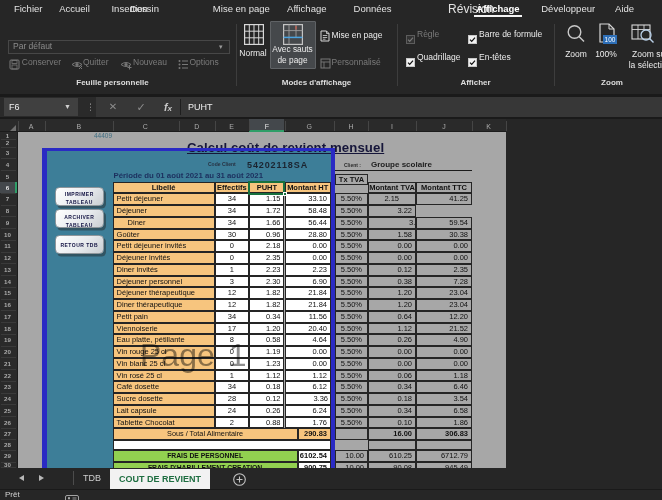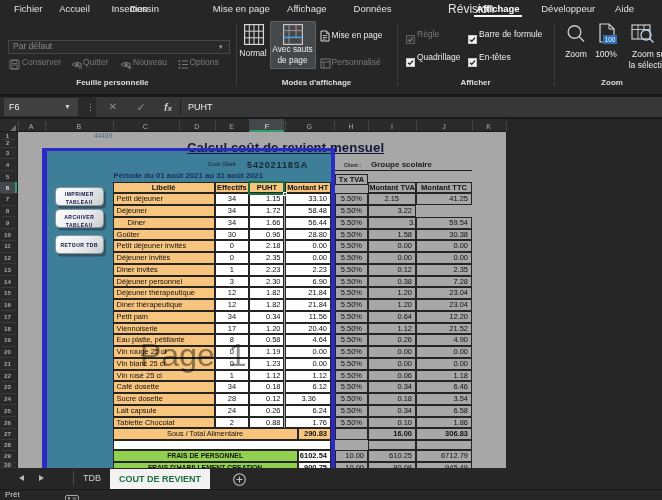--- a/index.html
+++ b/index.html
@@ -357,21 +357,21 @@
 <div class="a" style="left:112.6px;top:381.4px;width:102.0px;height:11.75px;background:#f7c57e;border:0.75px solid #252525;box-sizing:border-box;text-align:left;padding-left:3px;font-size:7.5px;color:#111;line-height:10.75px;white-space:nowrap;overflow:hidden;">Café dosette</div>
 <div class="a" style="left:214.6px;top:381.4px;width:34.599999999999994px;height:11.75px;background:#fff;border:0.75px solid #252525;box-sizing:border-box;text-align:center;font-size:7.5px;color:#111;line-height:10.75px;white-space:nowrap;overflow:hidden;">34</div>
 <div class="a" style="left:249.2px;top:381.4px;width:35.30000000000001px;height:11.75px;background:#fff;border:0.75px solid #252525;box-sizing:border-box;text-align:right;padding-right:3px;font-size:7.5px;color:#111;line-height:10.75px;white-space:nowrap;overflow:hidden;">0.18</div>
 <div class="a" style="left:284.5px;top:381.4px;width:46.5px;height:11.75px;background:#fff;border:0.75px solid #252525;box-sizing:border-box;text-align:right;padding-right:3px;font-size:7.5px;color:#111;line-height:10.75px;white-space:nowrap;overflow:hidden;">6.12</div>
 <div class="a" style="left:335.0px;top:381.4px;width:33.0px;height:11.75px;background:#a7a7a7;border:0.75px solid #252525;box-sizing:border-box;text-align:right;padding-right:5px;font-size:7.5px;color:#111;line-height:10.75px;white-space:nowrap;overflow:hidden;">5.50%</div>
 <div class="a" style="left:368.0px;top:381.4px;width:48.0px;height:11.75px;background:#a7a7a7;border:0.75px solid #252525;box-sizing:border-box;text-align:right;padding-right:3px;font-size:7.5px;color:#111;line-height:10.75px;white-space:nowrap;overflow:hidden;">0.34</div>
 <div class="a" style="left:416.0px;top:381.4px;width:56.0px;height:11.75px;background:#a7a7a7;border:0.75px solid #252525;box-sizing:border-box;text-align:right;padding-right:3px;font-size:7.5px;color:#111;line-height:10.75px;white-space:nowrap;overflow:hidden;">6.46</div>
 <div class="a" style="left:112.6px;top:393.15px;width:102.0px;height:11.75px;background:#f7c57e;border:0.75px solid #252525;box-sizing:border-box;text-align:left;padding-left:3px;font-size:7.5px;color:#111;line-height:10.75px;white-space:nowrap;overflow:hidden;">Sucre dosette</div>
 <div class="a" style="left:214.6px;top:393.15px;width:34.599999999999994px;height:11.75px;background:#fff;border:0.75px solid #252525;box-sizing:border-box;text-align:center;font-size:7.5px;color:#111;line-height:10.75px;white-space:nowrap;overflow:hidden;">28</div>
 <div class="a" style="left:249.2px;top:393.15px;width:35.30000000000001px;height:11.75px;background:#fff;border:0.75px solid #252525;box-sizing:border-box;text-align:right;padding-right:3px;font-size:7.5px;color:#111;line-height:10.75px;white-space:nowrap;overflow:hidden;">0.12</div>
-<div class="a" style="left:284.5px;top:393.15px;width:46.5px;height:11.75px;background:#fff;border:0.75px solid #252525;box-sizing:border-box;text-align:right;padding-right:14px;font-size:7.5px;color:#111;line-height:10.75px;white-space:nowrap;overflow:hidden;">3.36</div>
+<div class="a" style="left:284.5px;top:393.15px;width:46.5px;height:11.75px;background:#fff;border:0.75px solid #252525;box-sizing:border-box;text-align:right;padding-right:2px;font-size:7.5px;color:#111;line-height:10.75px;white-space:nowrap;overflow:hidden;">3.36</div>
 <div class="a" style="left:335.0px;top:393.15px;width:33.0px;height:11.75px;background:#a7a7a7;border:0.75px solid #252525;box-sizing:border-box;text-align:right;padding-right:5px;font-size:7.5px;color:#111;line-height:10.75px;white-space:nowrap;overflow:hidden;">5.50%</div>
 <div class="a" style="left:368.0px;top:393.15px;width:48.0px;height:11.75px;background:#a7a7a7;border:0.75px solid #252525;box-sizing:border-box;text-align:right;padding-right:3px;font-size:7.5px;color:#111;line-height:10.75px;white-space:nowrap;overflow:hidden;">0.18</div>
 <div class="a" style="left:416.0px;top:393.15px;width:56.0px;height:11.75px;background:#a7a7a7;border:0.75px solid #252525;box-sizing:border-box;text-align:right;padding-right:3px;font-size:7.5px;color:#111;line-height:10.75px;white-space:nowrap;overflow:hidden;">3.54</div>
 <div class="a" style="left:112.6px;top:404.9px;width:102.0px;height:11.75px;background:#f7c57e;border:0.75px solid #252525;box-sizing:border-box;text-align:left;padding-left:3px;font-size:7.5px;color:#111;line-height:10.75px;white-space:nowrap;overflow:hidden;">Lait capsule</div>
 <div class="a" style="left:214.6px;top:404.9px;width:34.599999999999994px;height:11.75px;background:#fff;border:0.75px solid #252525;box-sizing:border-box;text-align:center;font-size:7.5px;color:#111;line-height:10.75px;white-space:nowrap;overflow:hidden;">24</div>
 <div class="a" style="left:249.2px;top:404.9px;width:35.30000000000001px;height:11.75px;background:#fff;border:0.75px solid #252525;box-sizing:border-box;text-align:right;padding-right:3px;font-size:7.5px;color:#111;line-height:10.75px;white-space:nowrap;overflow:hidden;">0.26</div>
 <div class="a" style="left:284.5px;top:404.9px;width:46.5px;height:11.75px;background:#fff;border:0.75px solid #252525;box-sizing:border-box;text-align:right;padding-right:3px;font-size:7.5px;color:#111;line-height:10.75px;white-space:nowrap;overflow:hidden;">6.24</div>
 <div class="a" style="left:335.0px;top:404.9px;width:33.0px;height:11.75px;background:#a7a7a7;border:0.75px solid #252525;box-sizing:border-box;text-align:right;padding-right:5px;font-size:7.5px;color:#111;line-height:10.75px;white-space:nowrap;overflow:hidden;">5.50%</div>
 <div class="a" style="left:368.0px;top:404.9px;width:48.0px;height:11.75px;background:#a7a7a7;border:0.75px solid #252525;box-sizing:border-box;text-align:right;padding-right:3px;font-size:7.5px;color:#111;line-height:10.75px;white-space:nowrap;overflow:hidden;">0.34</div>
 <div class="a" style="left:416.0px;top:404.9px;width:56.0px;height:11.75px;background:#a7a7a7;border:0.75px solid #252525;box-sizing:border-box;text-align:right;padding-right:3px;font-size:7.5px;color:#111;line-height:10.75px;white-space:nowrap;overflow:hidden;">6.58</div>

